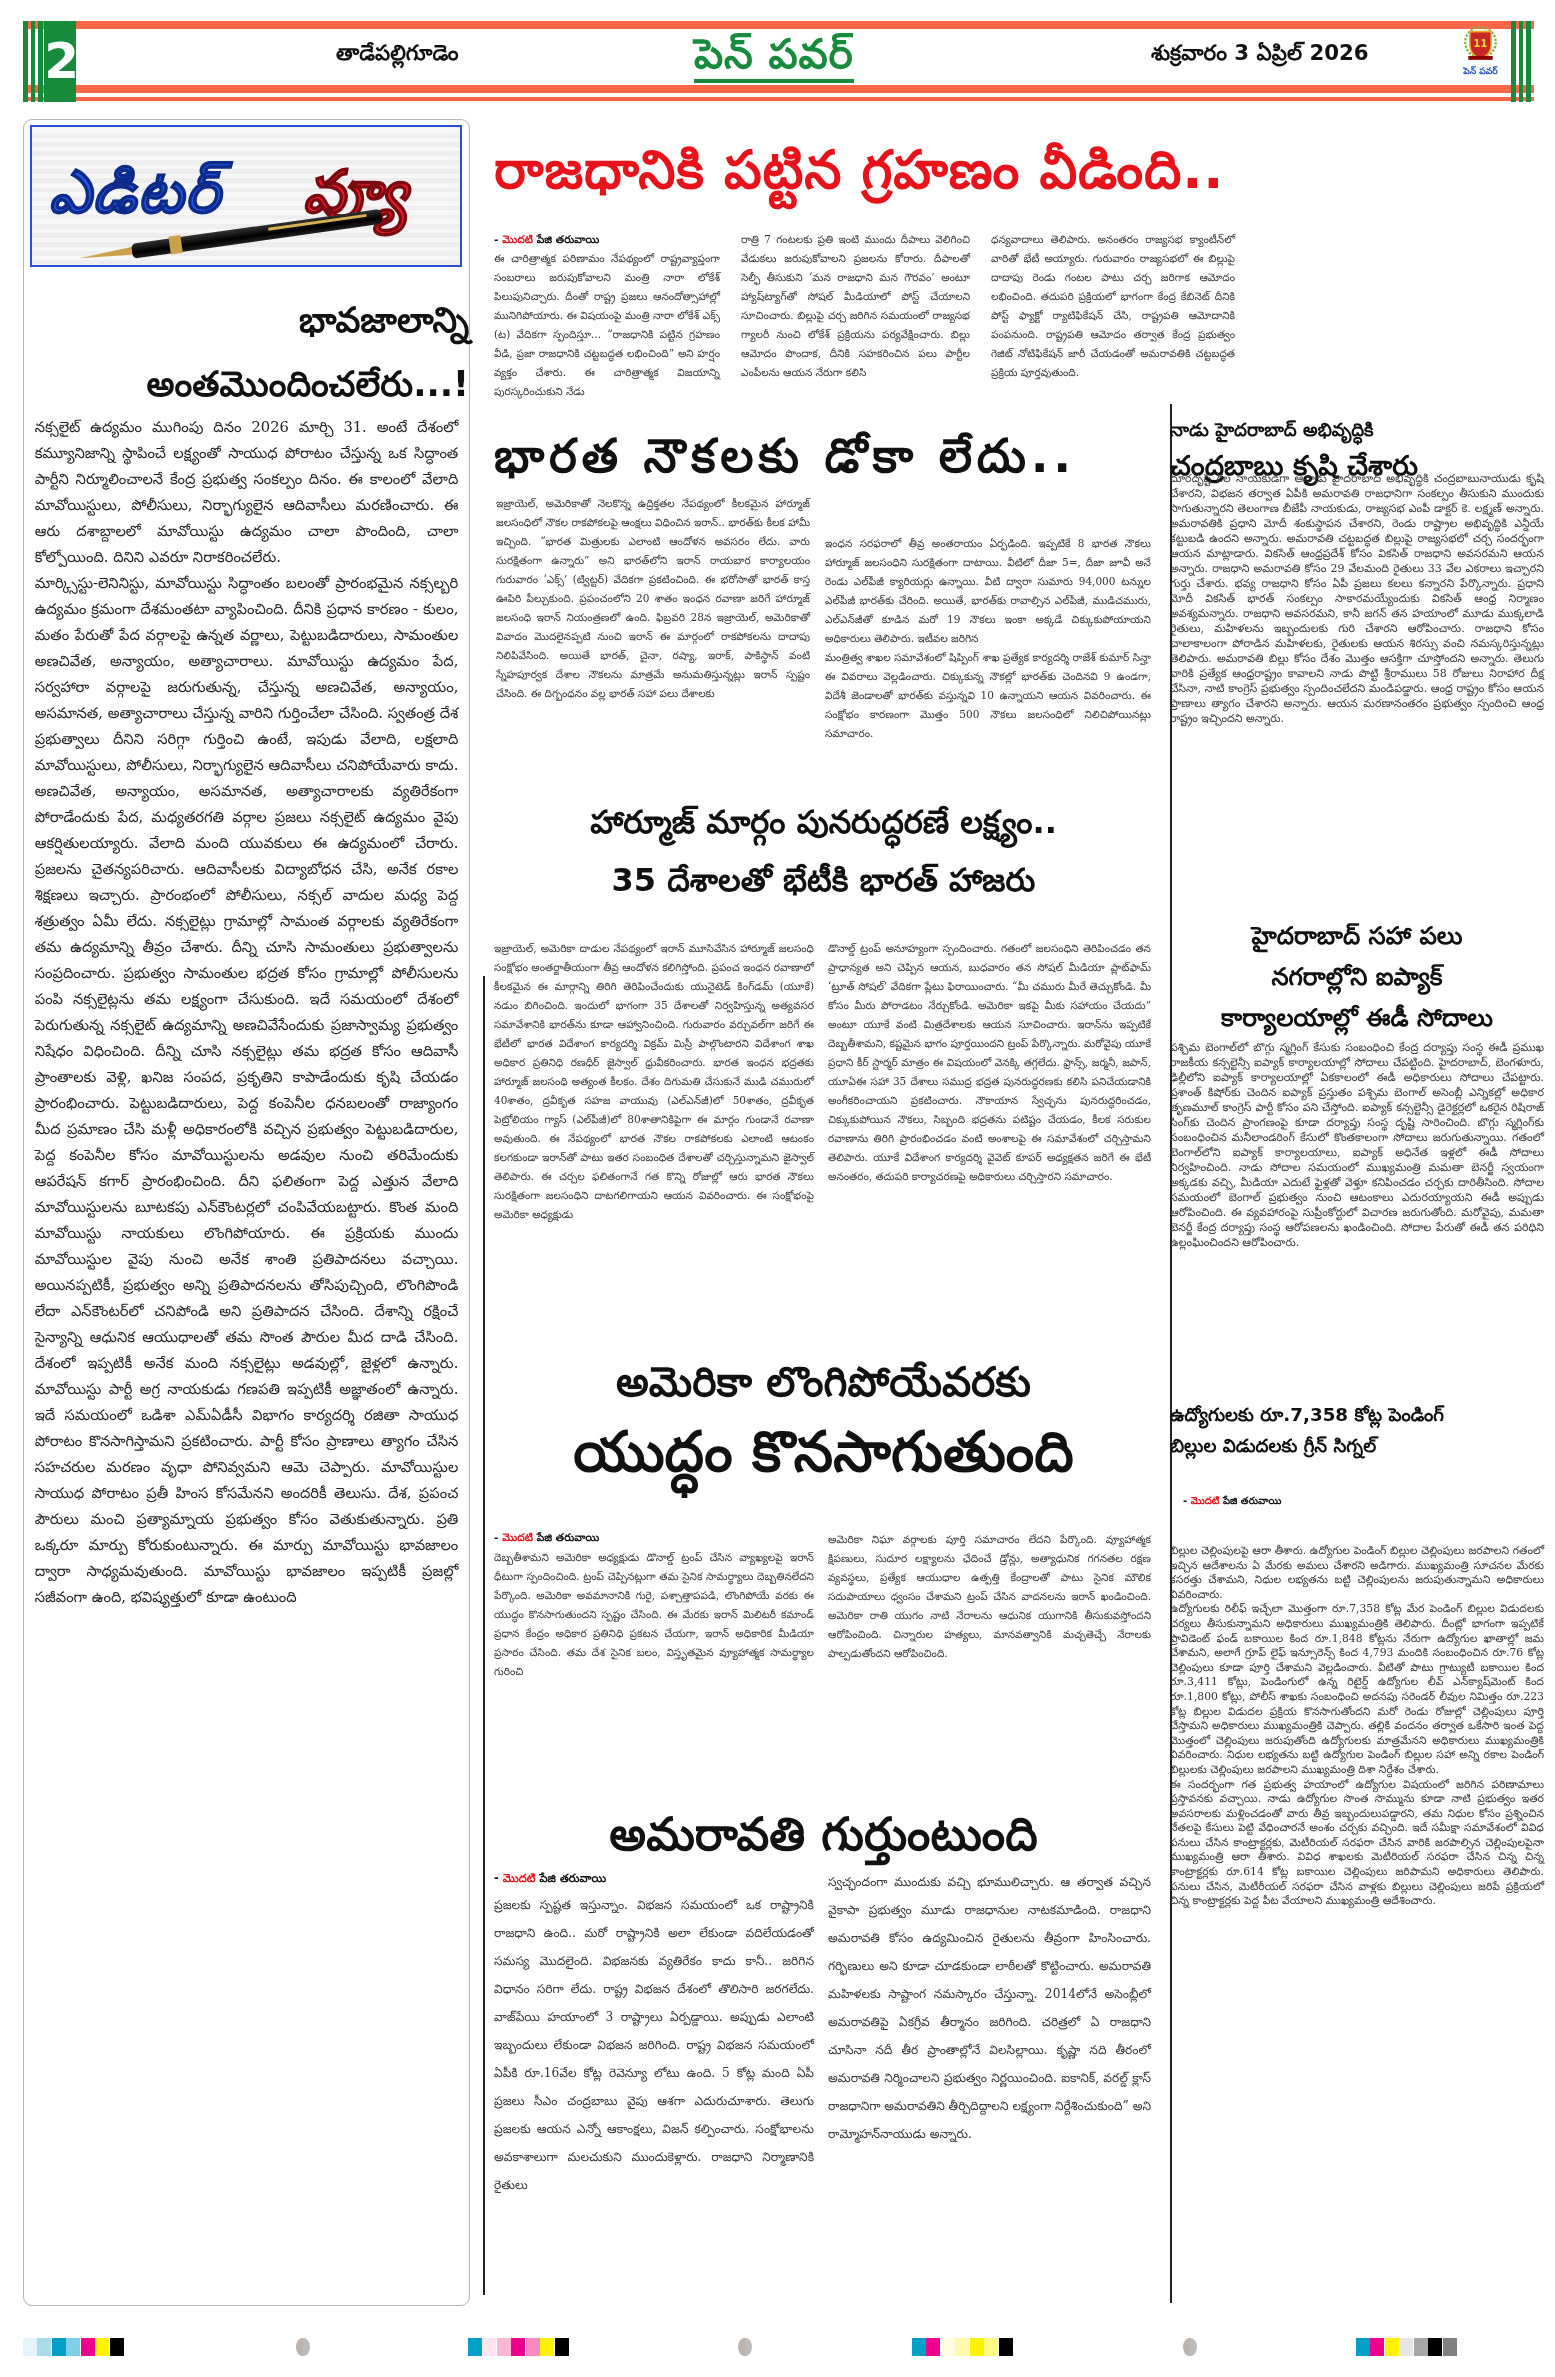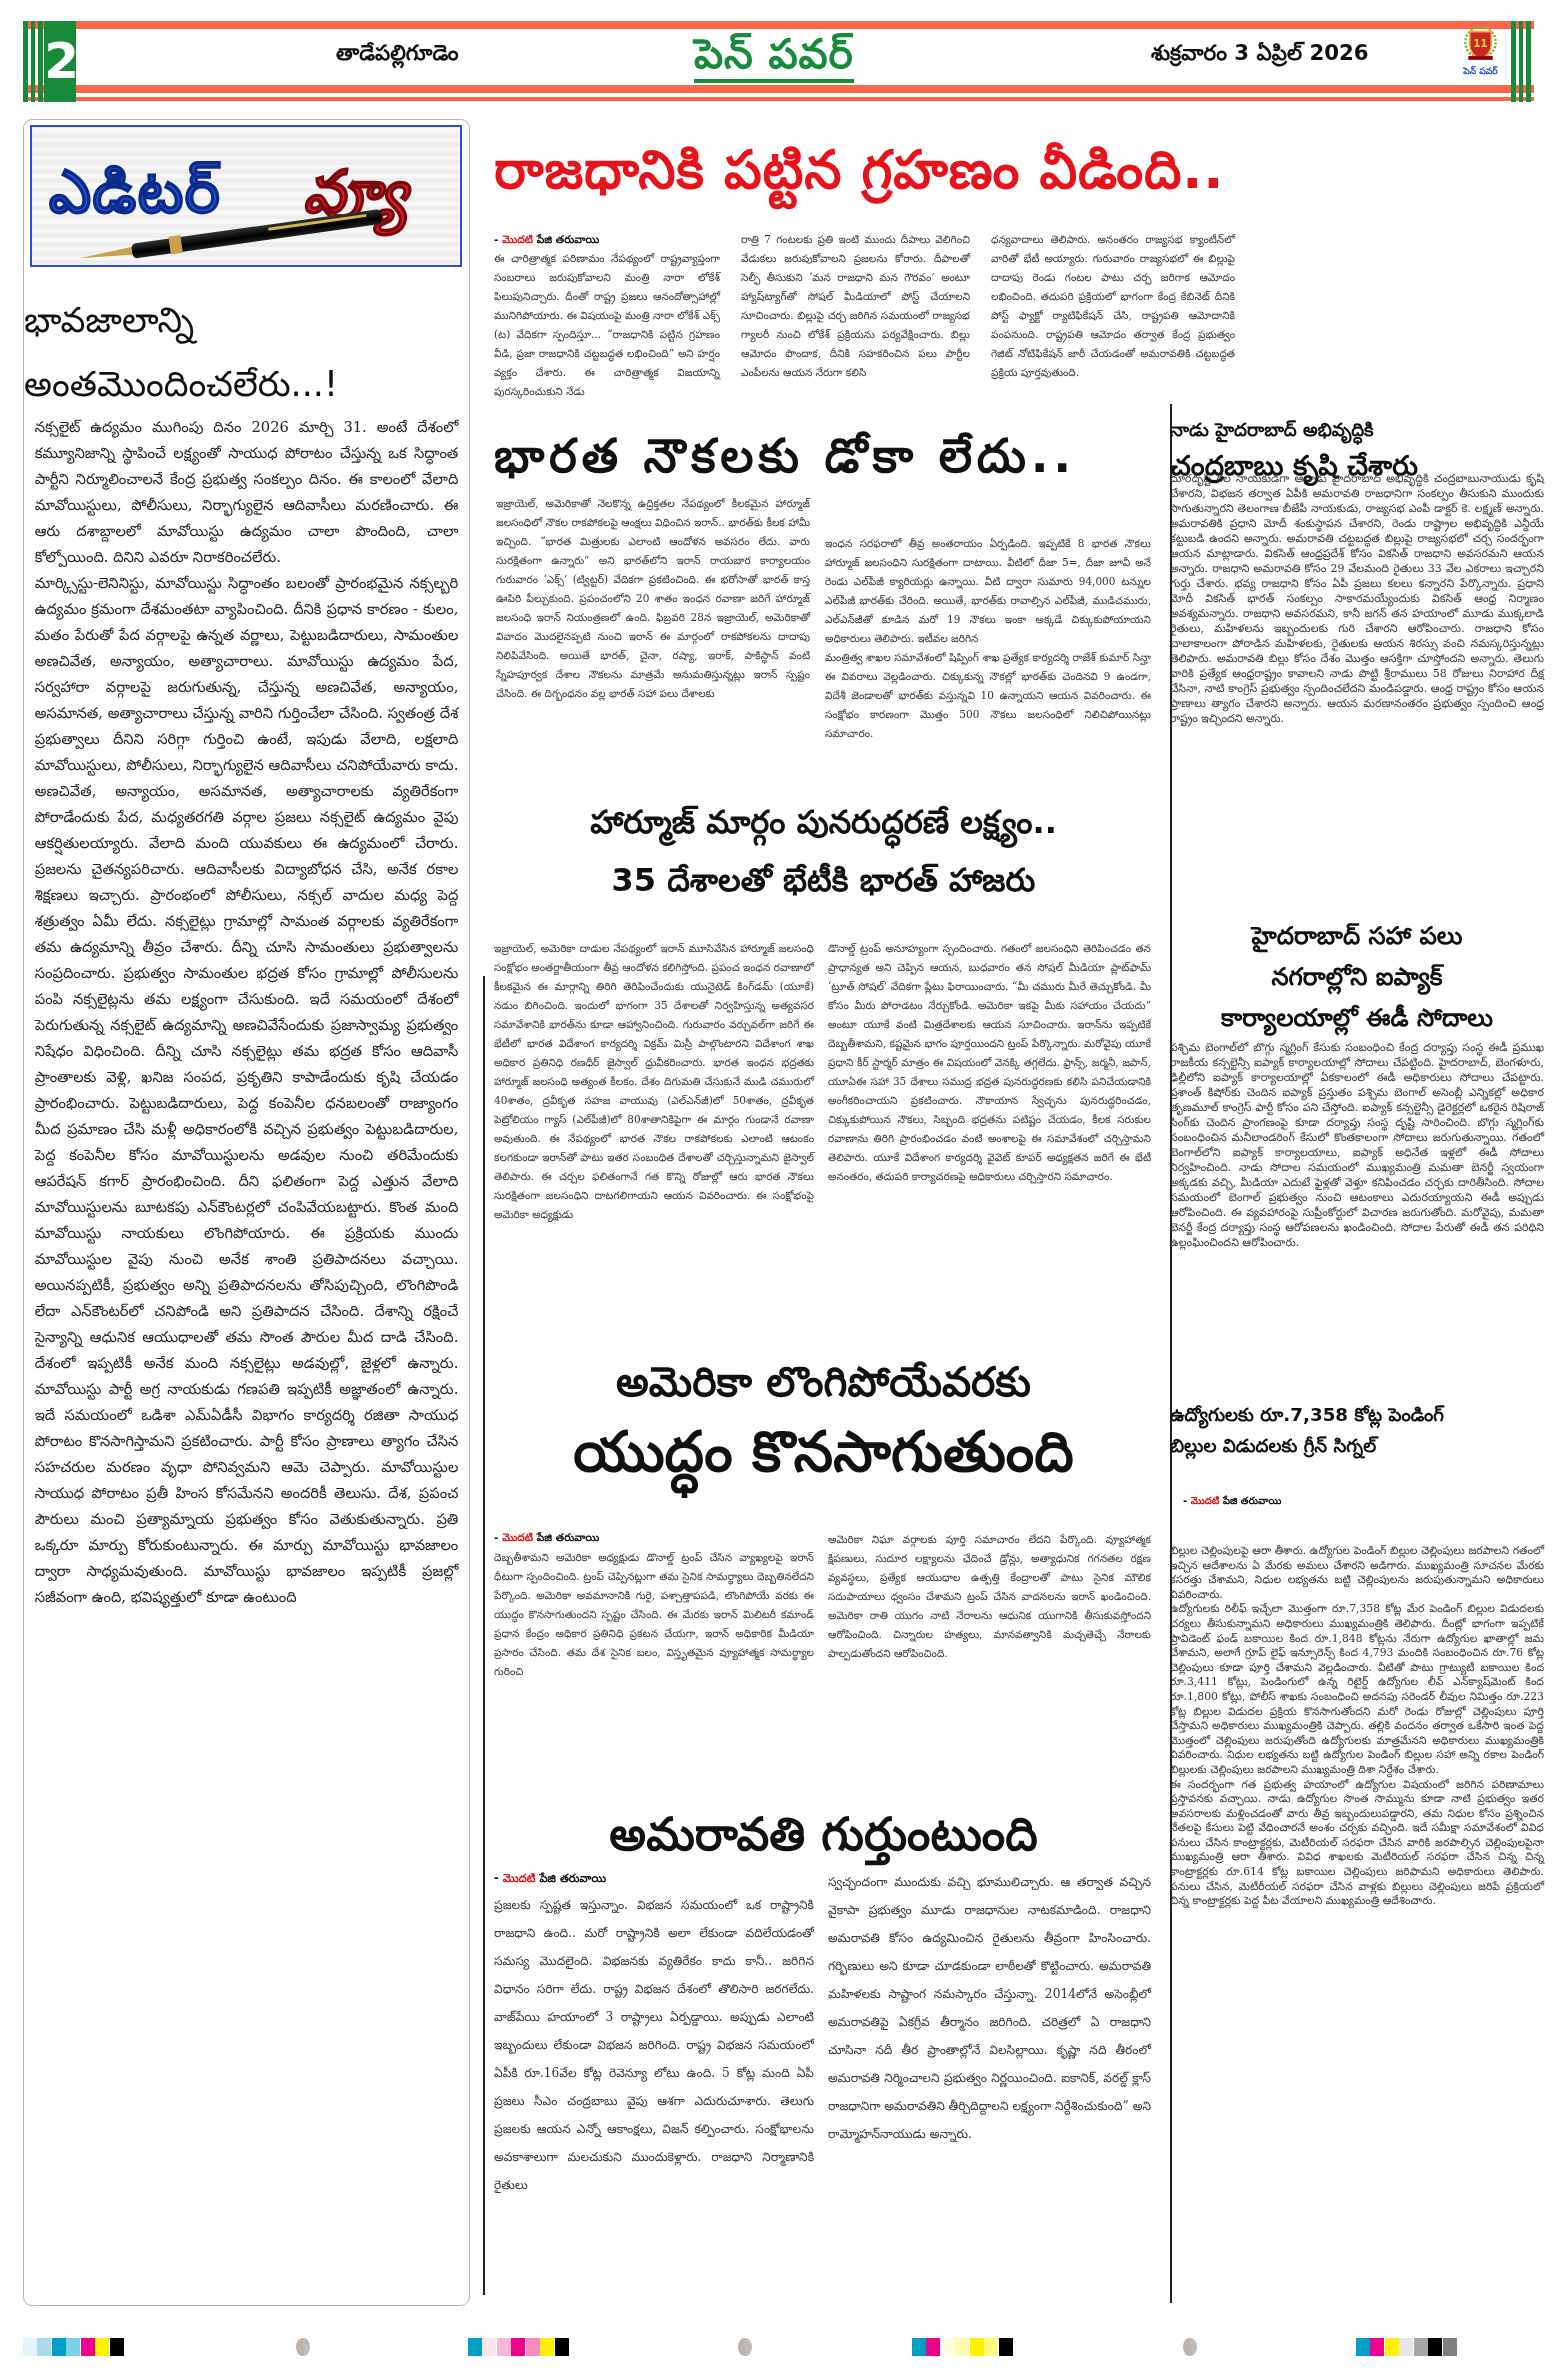--- a/index.html
+++ b/index.html
@@ -22,29 +22,29 @@
   .mh-title { position: absolute; left: 671px; top: 7.6px; font-size: 41px; font-weight: bold; color: #178a3c; letter-spacing: 0.8px;
     border-bottom: 4.6px solid #178a3c; line-height: 50px; }
   .mh-date { position: absolute; left: 1128px; top: 18.3px; font-size: 21.3px; font-weight: bold; color: #111; }
   .mh-logo { position: absolute; right: 32px; top: 3px; width: 43px; height: 61px; }
 
   
   .editorial { position: absolute; left: 23px; top: 119px; width: 447px; height: 2187px; border: 1.5px solid #b5b5b5; border-radius: 9.1px; }
   .ed-banner { position: absolute; left: 6.1px; top: 4.6px; width: 432px; height: 142px; border: 2.3px solid #2a4fd6;
     background: repeating-linear-gradient(0deg, #eeeeee 0 4.6px, #f7f7f7 4.6px 9.1px); overflow: hidden; }
   .ed-banner-word1 { position: absolute; left: 17px; top: 30.5px; font-size: 59px; font-weight: bold; color: #2454d8;
-    -webkit-text-stroke: 1.5px #0c2a8a; letter-spacing: 1.5px; }
+    -webkit-text-stroke: 1.5px #0c2a8a; font-style: italic; letter-spacing: 1.5px; }
   .ed-banner-word2 { position: absolute; left: 271px; top: 30.5px; font-size: 59px; font-weight: bold; color: #ea1d25;
     -webkit-text-stroke: 1.5px #7a0a0f; font-style: italic; }
   .pen { position: absolute; left: 46px; top: 98px; width: 305px; height: 23px; transform: rotate(-8deg); }
   .pen-body { position: absolute; left: 53px; top: 4.6px; width: 252px; height: 15.2px; background: linear-gradient(#333, #000 60%, #222); border-radius: 4.6px; }
   .pen-nib { position: absolute; left: 0; top: 7.6px; width: 0; height: 0; border-top: 4.6px solid transparent; border-bottom: 4.6px solid transparent; border-right: 55px solid #c9a24a; }
   .pen-band { position: absolute; left: 91px; top: 3px; width: 12.2px; height: 18.3px; background: #c9a24a; }
   .pen-clip { position: absolute; left: 191px; top: 7.6px; width: 99px; height: 3.8px; background: #d8b24e; }
-  .ed-headline { position: absolute; left: 0; right: 0; top: 168px; text-align: left; font-size: 35px; font-weight: normal; line-height: 64px; color: #111; }
+  .ed-headline { position: absolute; left: 0; right: 0; top: 168px; text-align: right; font-size: 35px; font-weight: bold; line-height: 64px; color: #111; }
   .ed-body { position: absolute; left: 10.7px; right: 10.7px; top: 294px; font-family: "DejaVu Serif", serif; font-size: 14.7px; line-height: 26px; text-align: justify; color: #222; }
   .ed-body p { margin: 0; text-indent: 0; }
 
   
   .lead-head { position: absolute; left: 494px; top: 128px; font-size: 53px; font-weight: bold; color: #e8131a; letter-spacing: 0.8px; line-height: 84px; }
   .col { position: absolute; font-family: "DejaVu Serif", serif; font-size: 10.5px; line-height: 19px; text-align: justify; color: #333; }
   .byline { font-family: "DejaVu Sans", sans-serif; font-weight: bold; font-size: 10.7px; line-height: 20px; color: #111; }
   .byline .red { color: #e8131a; }
   .rule-v { position: absolute; width: 1.5px; background: #222; }
 

